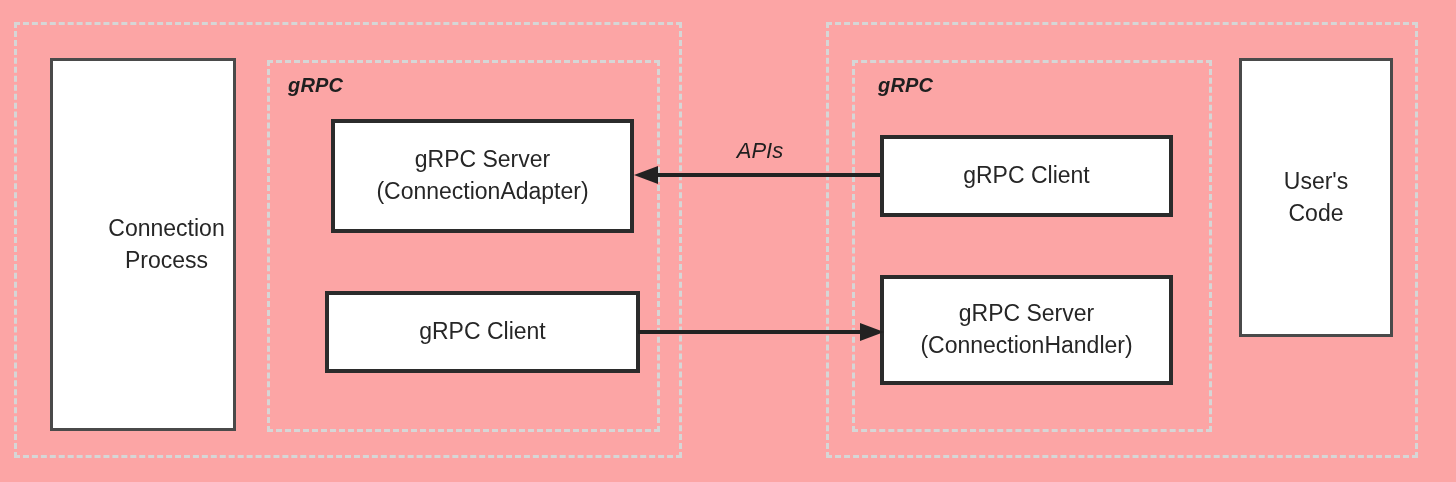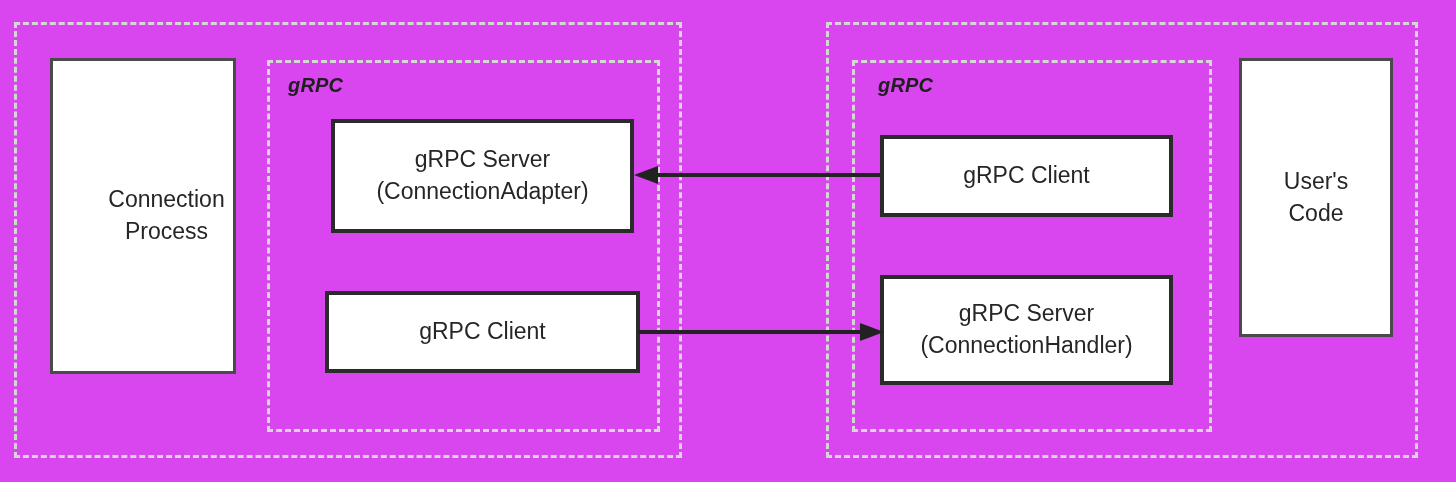--- a/index.html
+++ b/index.html
@@ -4,21 +4,21 @@
 <style>
   html, body {
     margin: 0;
     padding: 0;
     background: #ffffff;
   }
   #canvas {
     position: relative;
     width: 1456px;
     height: 482px;
-    background: #d946ef;
+    background: #fca5a5;
     font-family: "Liberation Sans", sans-serif;
     overflow: hidden;
   }
 
   
   .dashed-outer {
     position: absolute;
     box-sizing: border-box;
     border: 3px dashed #d6d6d6;
     background: transparent;
@@ -96,21 +96,21 @@
   <div class="dashed-inner" style="left:267px; top:60px; width:393px; height:372px;"></div>
 
   <div class="group-label" style="left:288px; top:74px;">gRPC</div>
 
   <div class="dashed-outer" style="left:826px; top:22px; width:592px; height:436px;"></div>
 
   <div class="dashed-inner" style="left:852px; top:60px; width:360px; height:372px;"></div>
 
   <div class="group-label" style="left:878px; top:74px;">gRPC</div>
 
-  <div class="node thin" style="left:50px; top:58px; width:186px; height:316px;padding-left:47px;">
+  <div class="node thin" style="left:50px; top:58px; width:186px; height:373px;padding-left:47px;">
     <span class="node-label">Connection
 Process</span>
   </div>
 
   <div class="node" style="left:331px; top:119px; width:303px; height:114px;">
     <span class="node-label">gRPC Server
 (ConnectionAdapter)</span>
   </div>
 
   <div class="node" style="left:325px; top:291px; width:315px; height:82px;">
@@ -129,20 +129,21 @@
   <div class="node thin" style="left:1239px; top:58px; width:154px; height:279px;">
     <span class="node-label">User's
 Code</span>
   </div>
 
   <svg class="arrow-svg" style="left:634px; top:160px; width:250px; height:30px;" viewBox="0 0 250 30">
     <line class="arrow-line" x1="246" y1="15" x2="22" y2="15"></line>
     <polygon class="arrow-head" points="0,15 24,6 24,24"></polygon>
   </svg>
 
+  <div class="edge-label" style="left:660px; top:138px; width:200px;">APIs</div>
 
   <svg class="arrow-svg" style="left:638px; top:317px; width:246px; height:30px;" viewBox="0 0 246 30">
     <line class="arrow-line" x1="0" y1="15" x2="224" y2="15"></line>
     <polygon class="arrow-head" points="246,15 222,6 222,24"></polygon>
   </svg>
 
 
 </div>
 
 </body></html>

